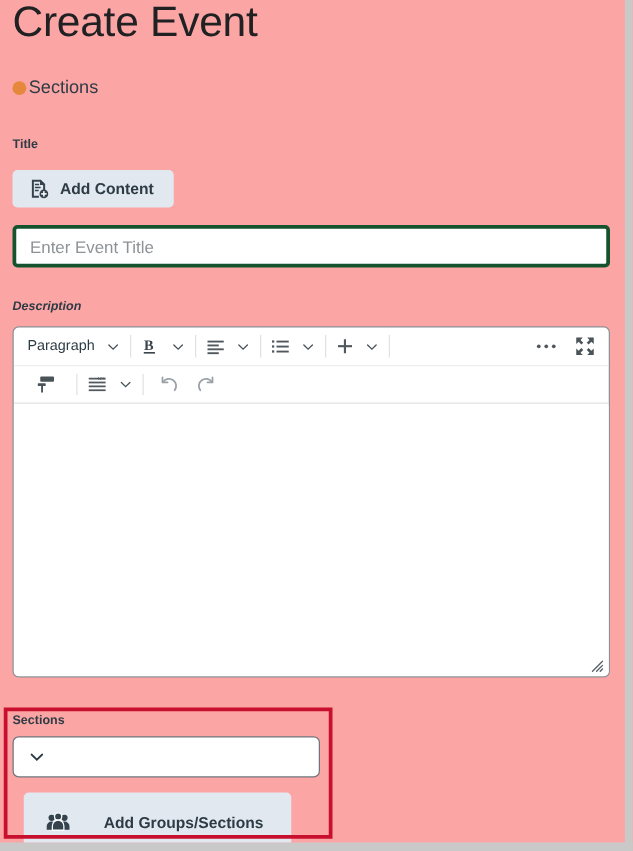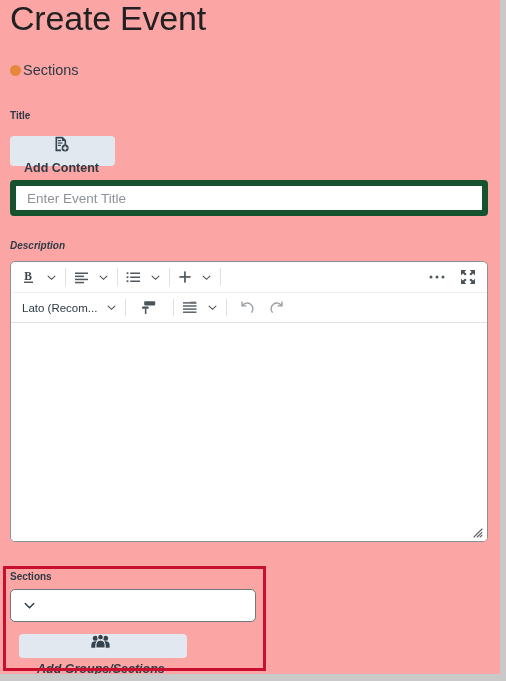--- a/index.html
+++ b/index.html
@@ -91,54 +91,52 @@
     background: #e2e8ef;
     border: none;
     border-radius: 4px;
     height: 30px;
     display: inline-flex;
     align-items: center;
     gap: 9px;
     padding: 0 16px 0 14px;
     cursor: pointer;
     font-family: inherit;
-    flex-direction: column;
   }
   .btn-soft .btn-label {
     font-size: 12.5px;
     font-weight: bold;
     color: #2d3b45;
     white-space: nowrap;
   }
   #btn-add-content {
     position: absolute;
     left: 10px;
     top: 136px;
   }
   #btn-add-groups {
     position: absolute;
     left: 19px;
     top: 634px;
-    height: 24px;
+    height: 47px;
     padding: 0 22px 0 18px;
-    gap: 13px;
-    font-style: italic;
+    gap: 27px;
   }
 
   .icon { display: inline-flex; flex: none; }
 
   
   #input-title {
     position: absolute;
     left: 10px;
     top: 180px;
     width: 478px;
     height: 34px;
     box-sizing: border-box;
-    border: 6px solid #14532d;
+    border: 3px solid #14532d;
     border-radius: 4px;
     background: #fff;
     font-family: inherit;
     font-size: 13.5px;
     color: #2d3b45;
     padding: 12px 11px;
     outline: none;
   }
   #input-title::placeholder { color: #8d9297; }
 
@@ -292,20 +290,28 @@
       <span class="btn-label">Add Content</span>
     </button>
 
     <input id="input-title" type="text" placeholder="Enter Event Title" style="">
 
     <div class="field-label" id="label-description">Description</div>
 
     <div id="editor">
 
       <div class="tb-row row1">
+        <div class="tb-group">
+          <div class="tb-item">
+            <span class="tb-text">Paragraph</span>
+            <svg class="caret" viewBox="0 0 10 10">
+                <path d="M1.2 3.4 L5 7 L8.8 3.4" stroke="#4a5358" stroke-width="1.2" fill="none" stroke-linecap="round"></path>
+              </svg>
+          </div>
+        </div>
 
         <div class="tb-group">
           <div class="tb-item">
             <span class="icon">
               <svg width="15" height="15" viewBox="0 0 15 15">
                 <text x="2.3" y="10.2" font-family="Liberation Serif, serif" font-size="11.5" font-weight="bold" fill="#3c454b">B</text>
                 <rect x="2" y="11.6" width="9" height="1.3" fill="#3c454b"></rect>
               </svg>
             </span>
             <svg class="caret" viewBox="0 0 10 10">
@@ -382,28 +388,20 @@
               <path d="M1 1 h5.2 L4.4 2.9 L6.6 5.1 L5.1 6.6 L2.9 4.4 L1 6.2 z" fill="#4a5358"></path>
               <path d="M15 1 v5.2 L13.1 4.4 L10.9 6.6 L9.4 5.1 L11.6 2.9 L9.8 1 z" fill="#4a5358"></path>
               <path d="M1 15 v-5.2 L2.9 11.6 L5.1 9.4 L6.6 10.9 L4.4 13.1 L6.2 15 z" fill="#4a5358"></path>
               <path d="M15 15 h-5.2 L11.6 13.1 L9.4 10.9 L10.9 9.4 L13.1 11.6 L15 9.8 z" fill="#4a5358"></path>
             </svg>
           </span>
         </div>
       </div>
 
       <div class="tb-row row2">
-        <div class="tb-group">
-          <div class="tb-item">
-            <span class="tb-text">Lato (Recom...</span>
-            <svg class="caret" viewBox="0 0 10 10">
-                <path d="M1.2 3.4 L5 7 L8.8 3.4" stroke="#4a5358" stroke-width="1.2" fill="none" stroke-linecap="round"></path>
-              </svg>
-          </div>
-        </div>
 
 
         <div class="tb-group">
           <div class="tb-item" style="padding:0 10px">
             <span class="icon">
               <svg width="16" height="15" viewBox="0 0 16 15">
                 <rect x="3.2" y="1.2" width="11" height="4.2" rx="0.8" fill="#4a5358"></rect>
                 <rect x="1.2" y="6.6" width="6.4" height="2.2" rx="0.6" fill="#4a5358"></rect>
                 <rect x="3.9" y="8.6" width="1.5" height="5.4" fill="#4a5358"></rect>
               </svg>

